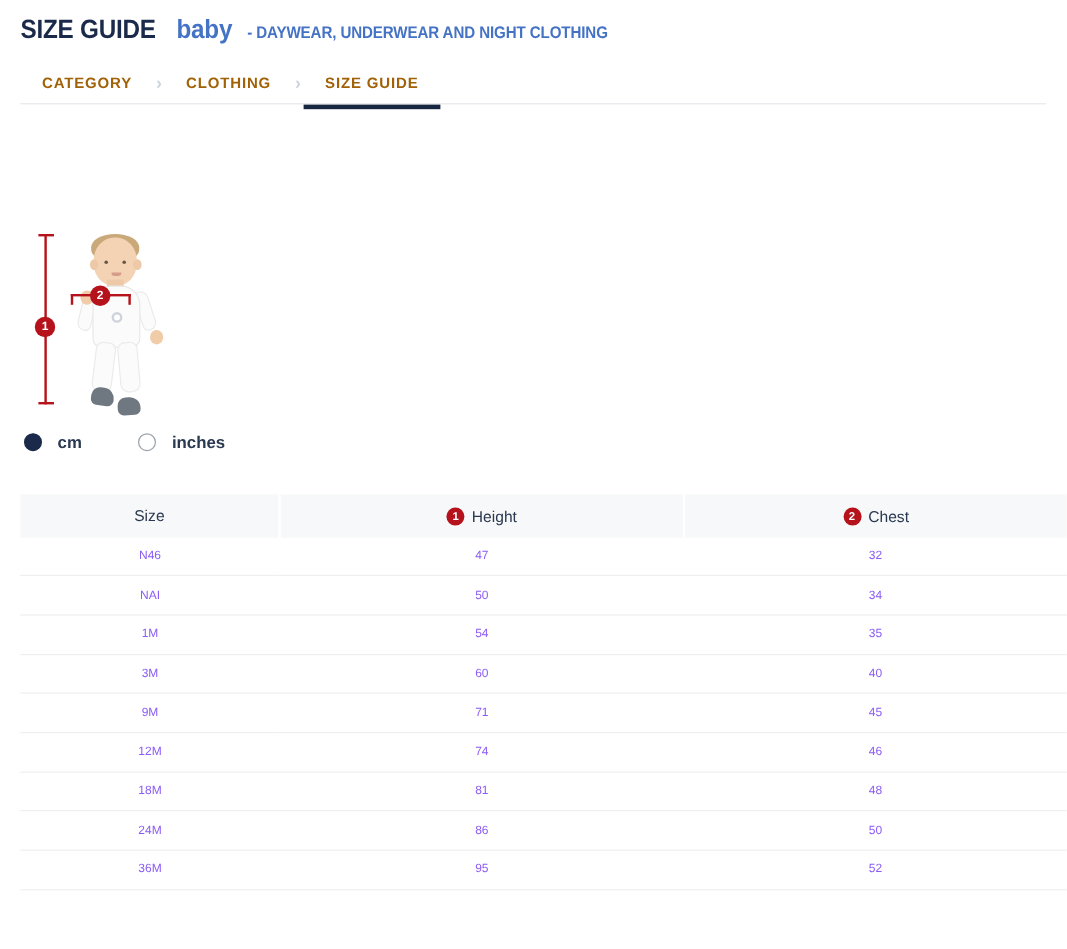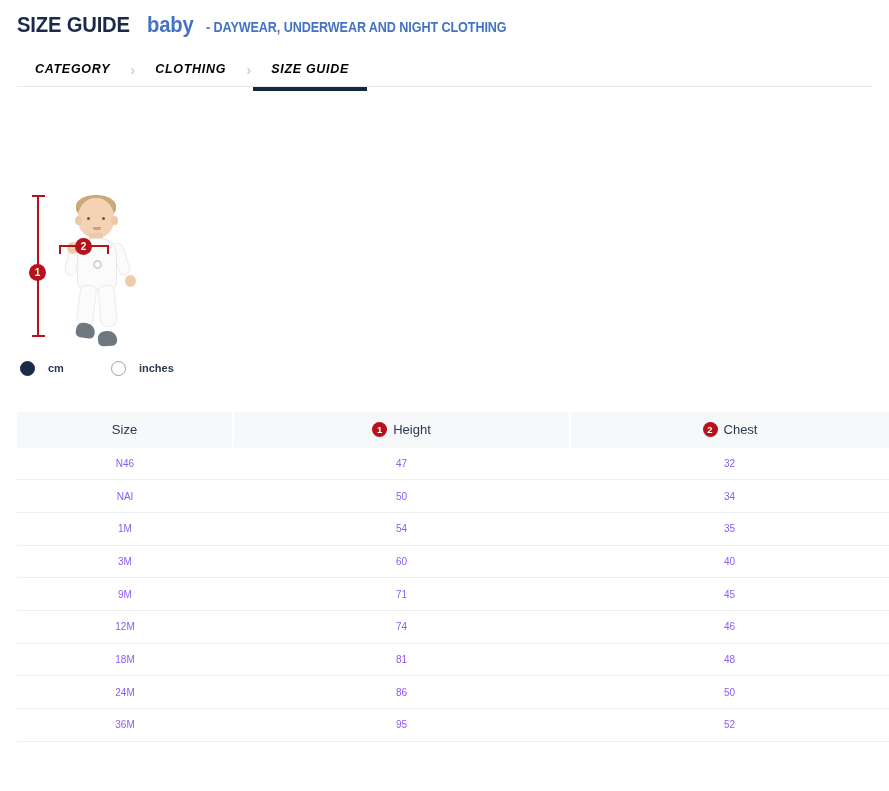--- a/index.html
+++ b/index.html
@@ -62,27 +62,26 @@
     left: 17px;
     top: 50px;
     display: flex;
     align-items: center;
     height: 38px;
   }
   .crumb {
     font-size: 12.5px;
     font-weight: bold;
     letter-spacing: 0.7px;
-    color: #000000;
+    color: #a16207;
     padding: 0 18px;
     height: 38px;
     line-height: 38px;
     position: relative;
     cursor: pointer;
-    font-style: italic;
   }
   .crumb.active::after {
     content: "";
     position: absolute;
     left: 0;
     right: 0;
     bottom: -3px;
     height: 4px;
     background: #17273f;
   }
@@ -300,21 +299,21 @@
     border-radius: 50%;
     border: 1px solid #9aa2ae;
     background: #ffffff;
   }
   .radio.on {
     background: #1b2a4a;
     border-color: #1b2a4a;
   }
   .unit-label {
     margin-left: 13px;
-    font-size: 11px;
+    font-size: 14px;
     font-weight: bold;
     color: #2a3850;
   }
 
   
   .size-table {
     position: absolute;
     left: 17px;
     top: 412px;
     width: 872px;

